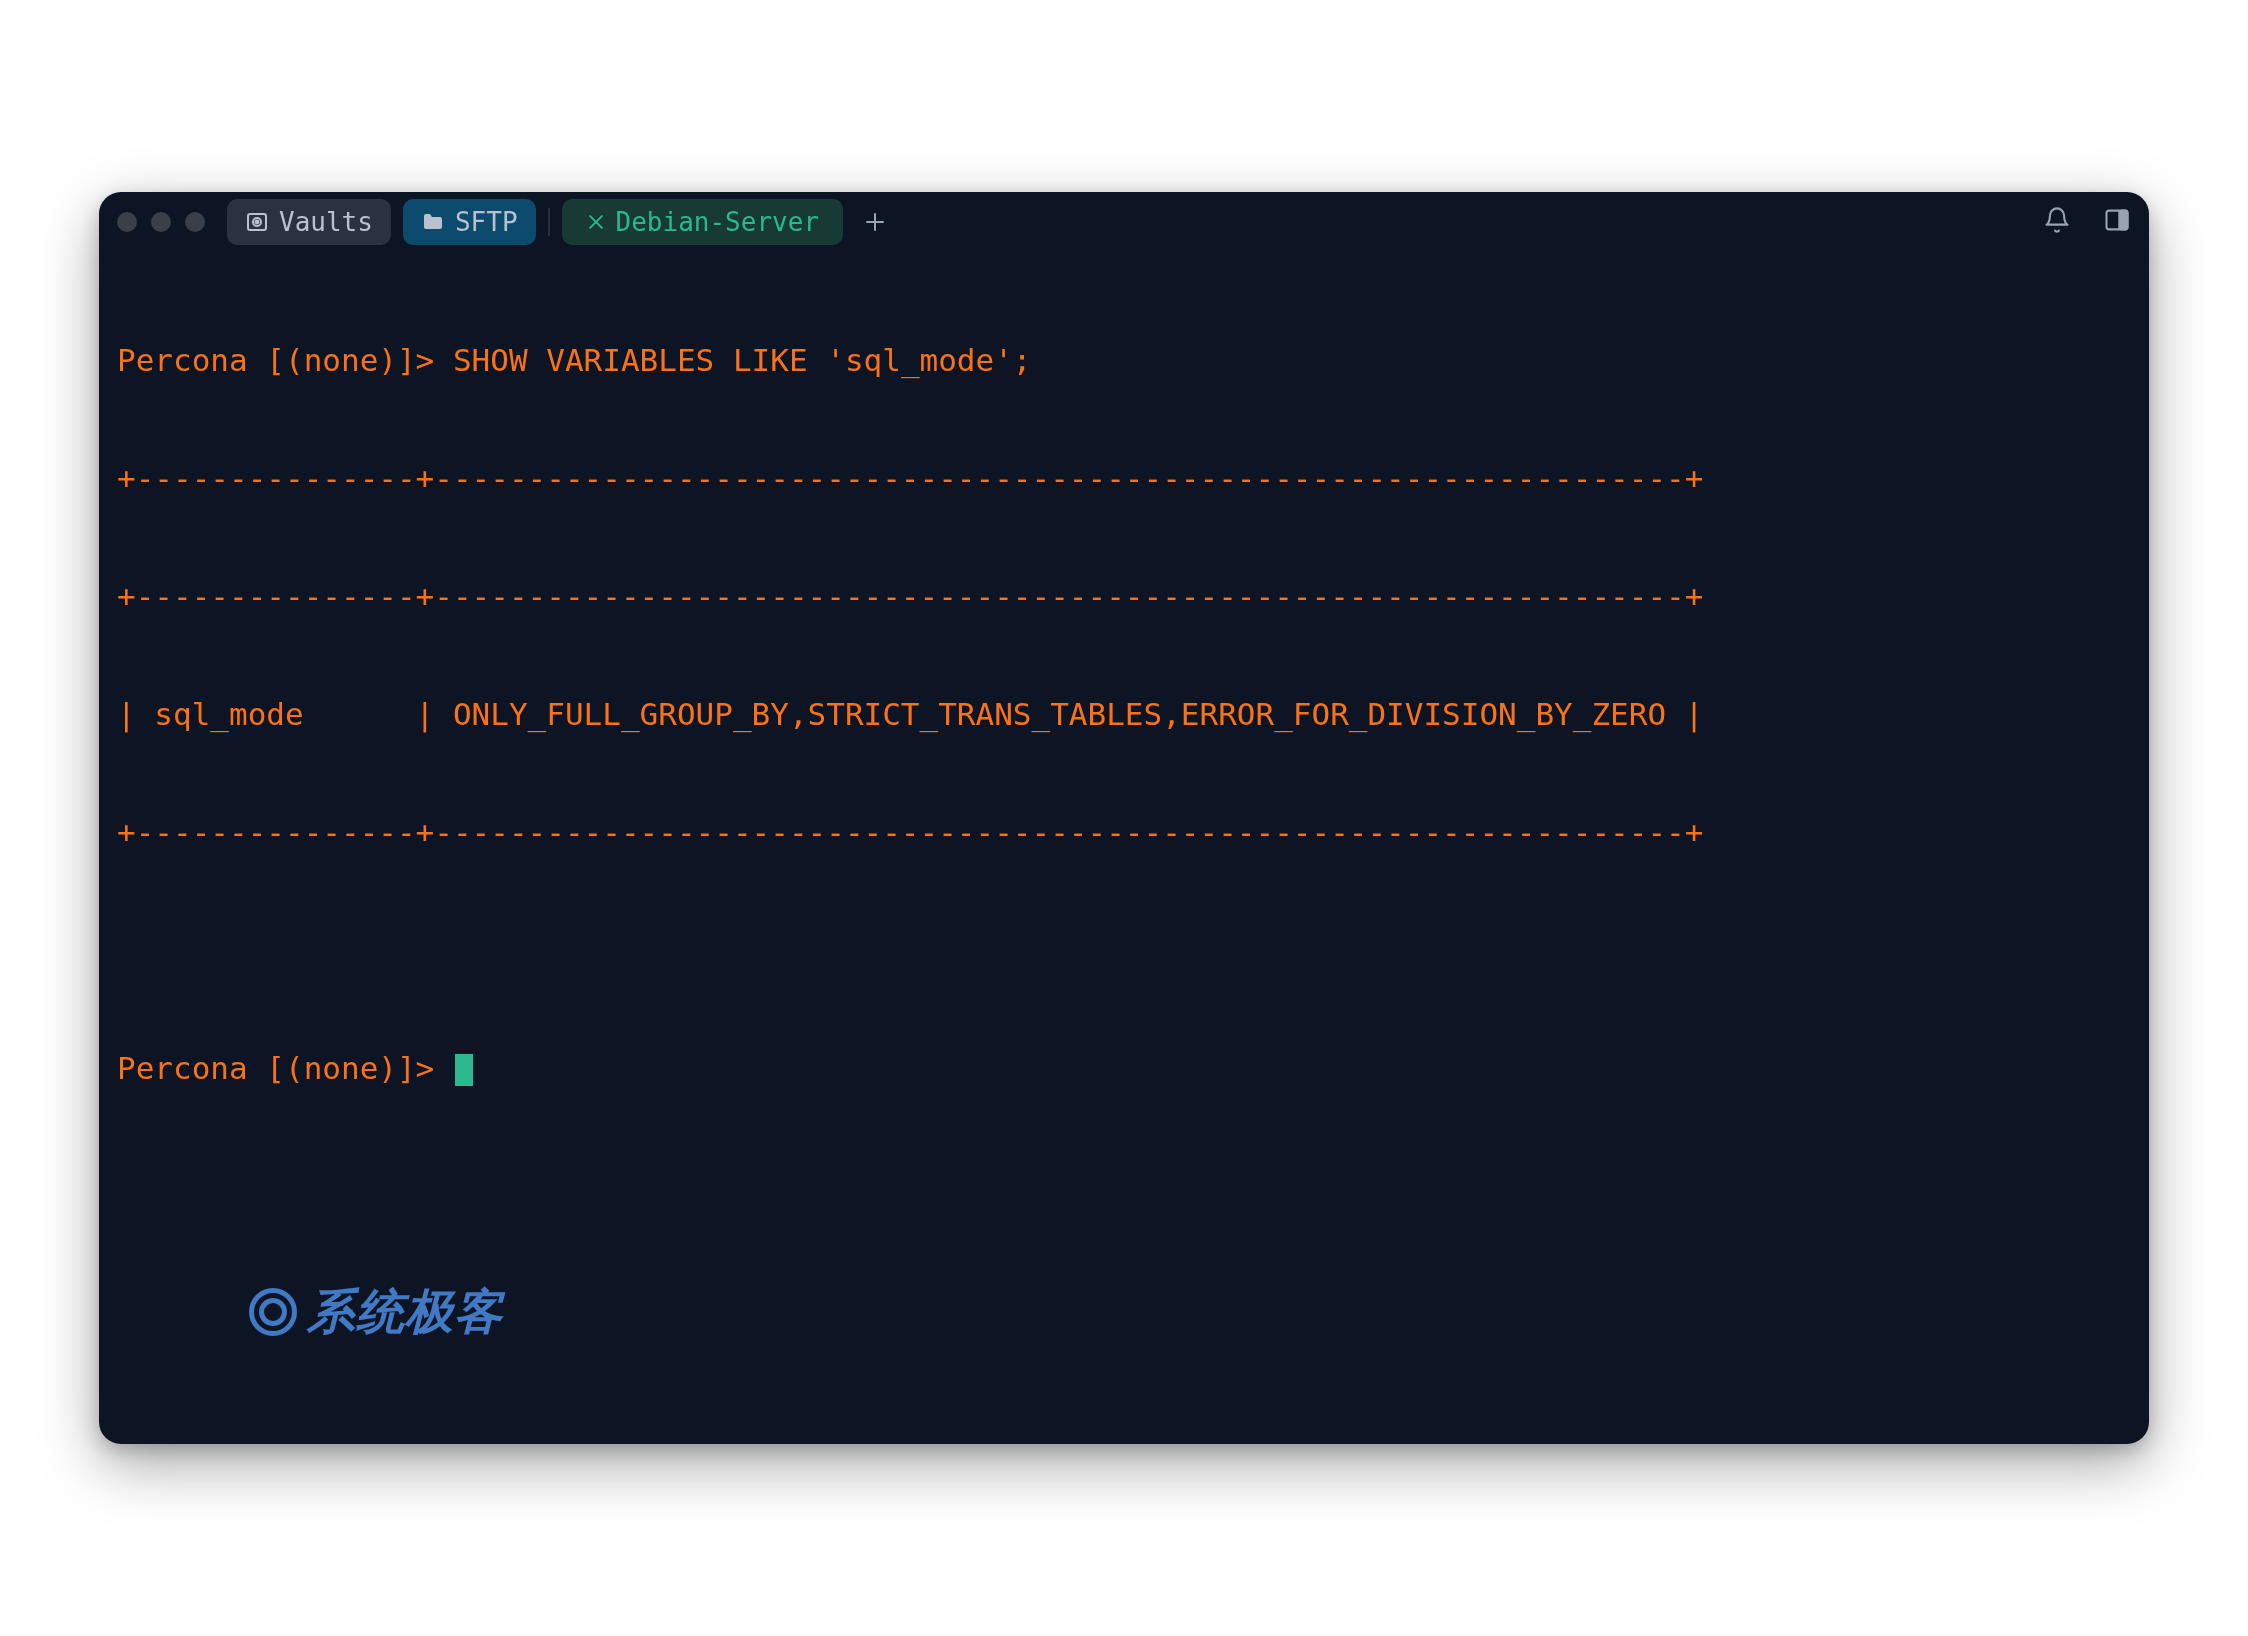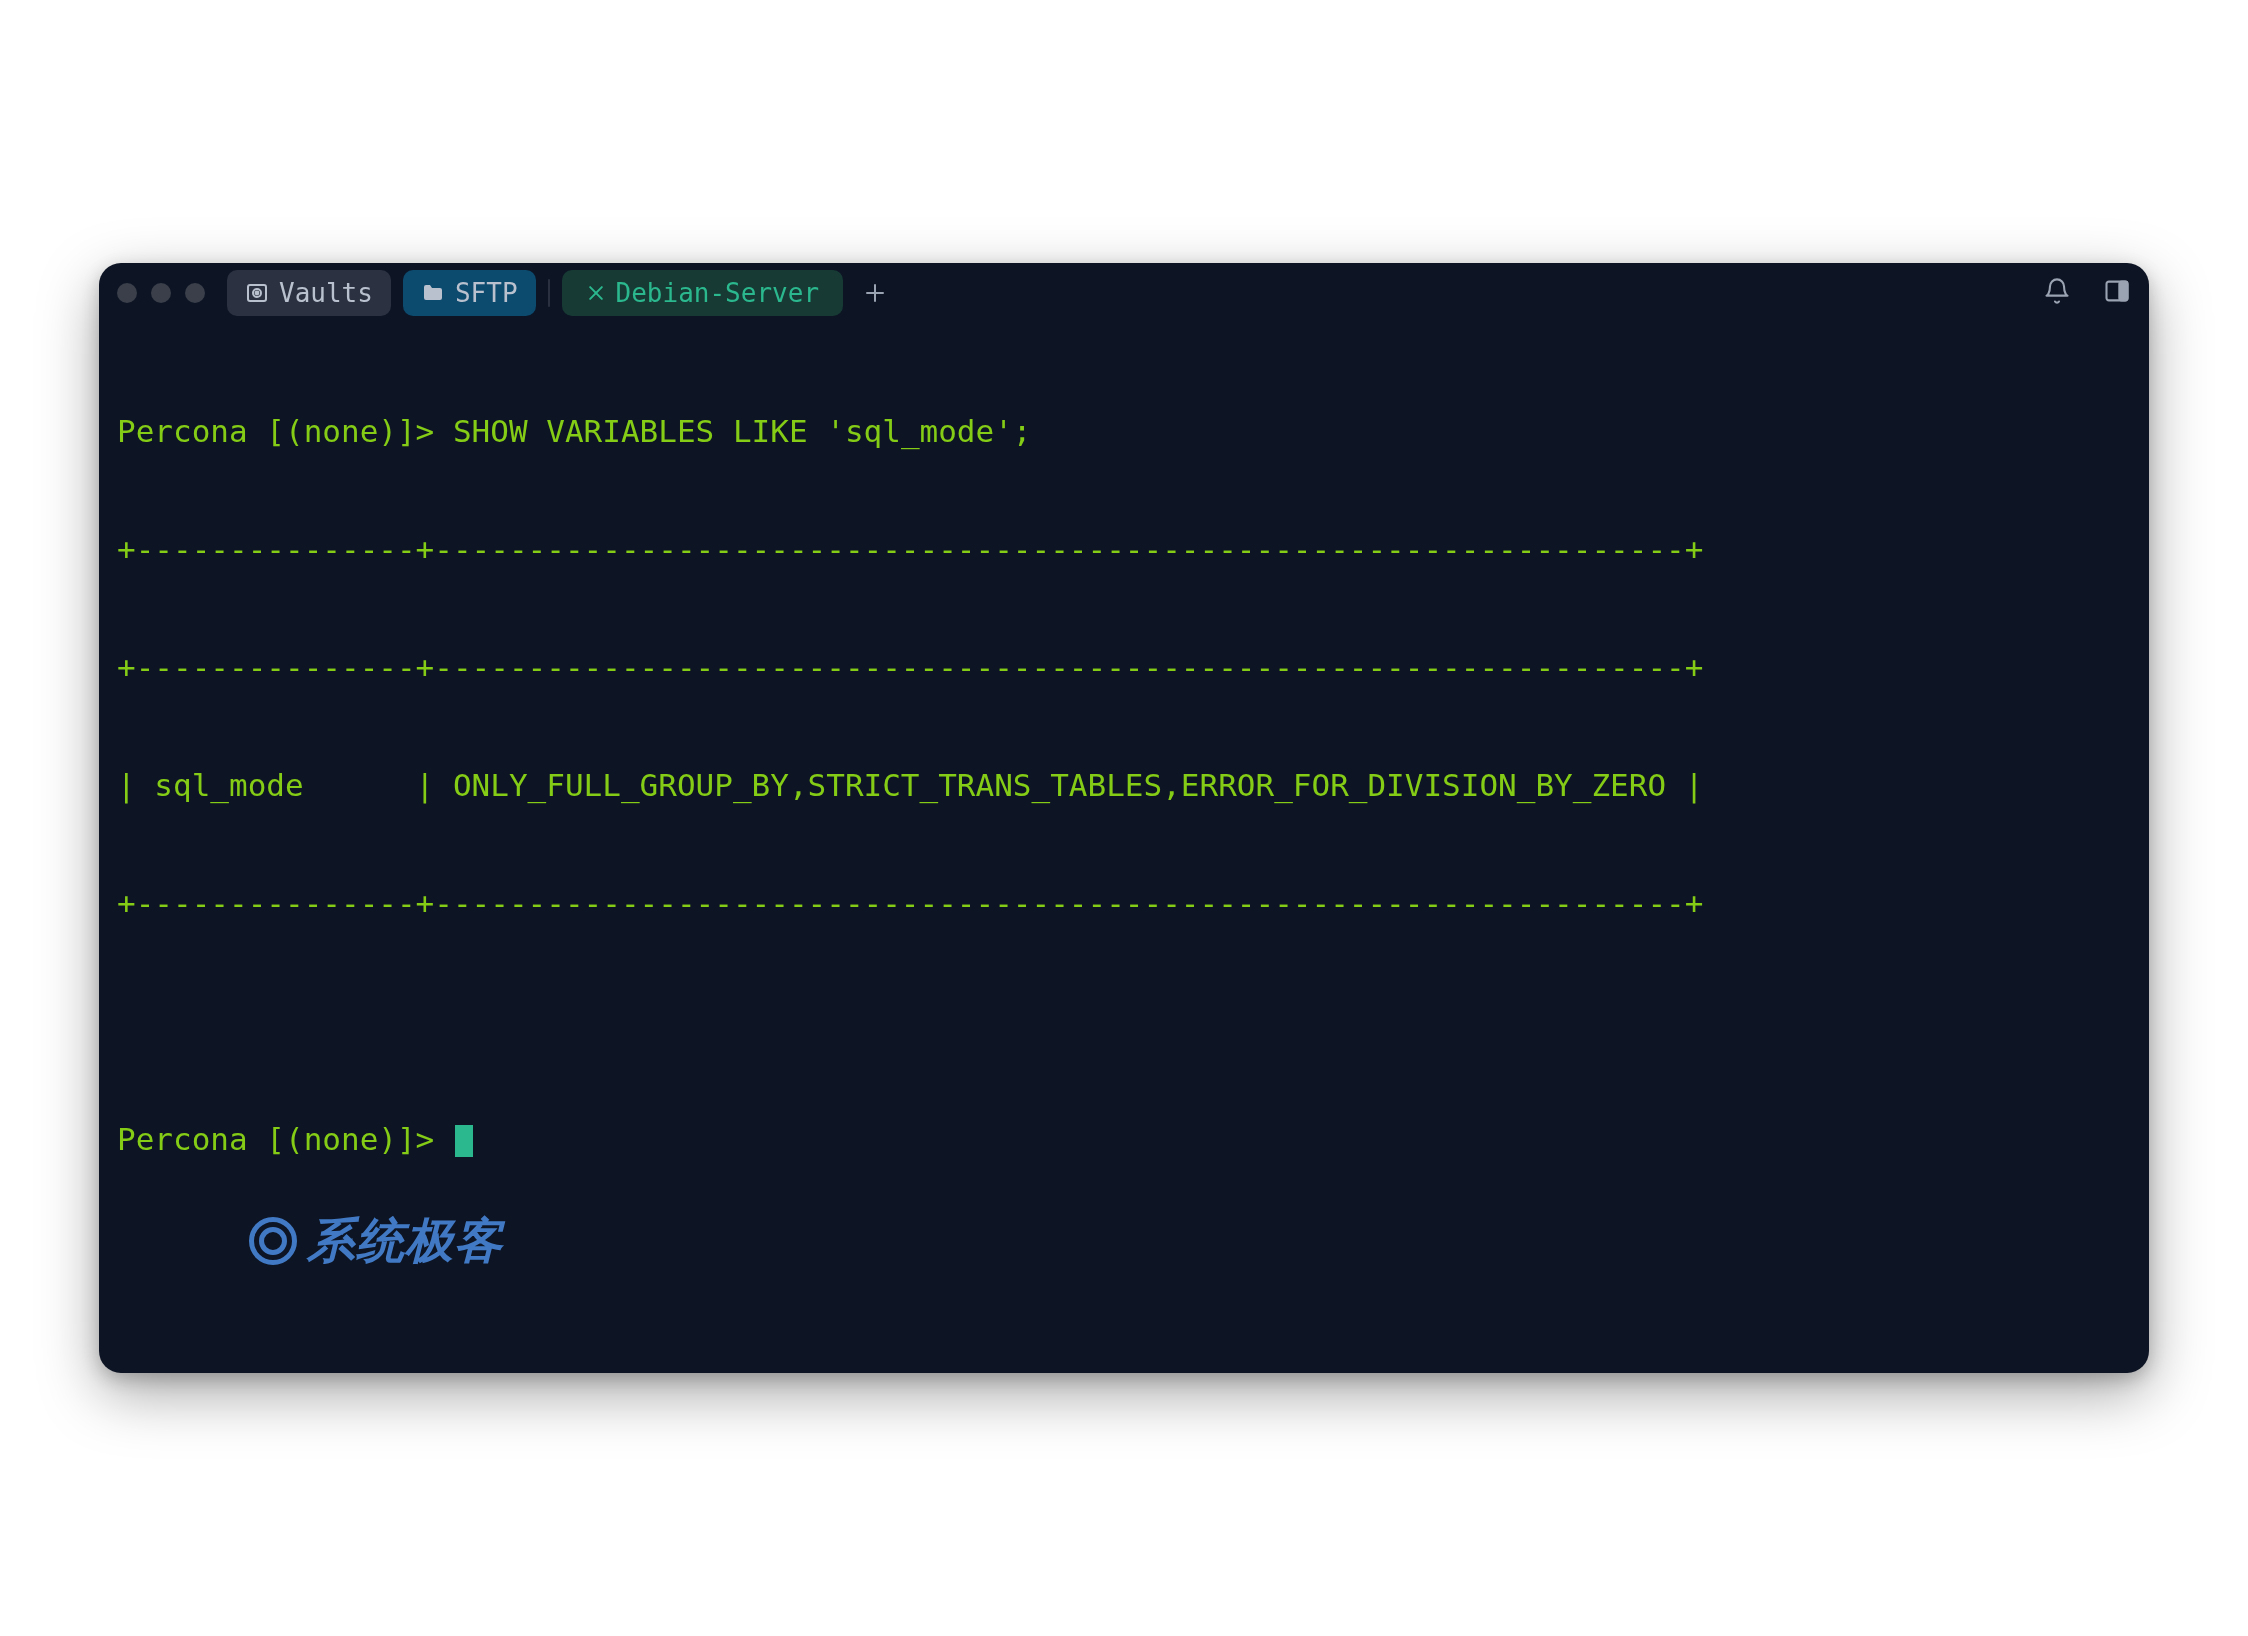--- a/index.html
+++ b/index.html
@@ -7,21 +7,21 @@
       width: 2248px;
       height: 1636px;
       background: #ffffff;
       font-family: ui-monospace, Menlo, Monaco, Consolas, monospace;
       display: flex;
       align-items: center;
       justify-content: center;
     }
     .window {
       width: 2050px;
-      height: 1110px;
+      height: 1252px;
       background: #0d1424;
       border-radius: 22px;
       box-shadow: 0 20px 60px rgba(0,0,0,0.35), 0 6px 18px rgba(0,0,0,0.2);
       overflow: hidden;
       display: flex;
       flex-direction: column;
       position: relative;
     }
     .titlebar {
       height: 60px;
@@ -86,21 +86,21 @@
       justify-content: center;
       color: #9aa3b2;
       cursor: pointer;
       margin-left: 12px;
     }
     .terminal {
       flex: 1;
       padding: 10px 18px 14px 18px;
       font-size: 31px;
       line-height: 1.27;
-      color: #84cc16;
+      color: #f97316;
       white-space: pre;
       overflow: hidden;
       position: relative;
     }
     .term-line { white-space: pre; }
     .cursor-block {
       display: inline-block;
       width: 18px;
       height: 32px;
       background: #2bb88e;

